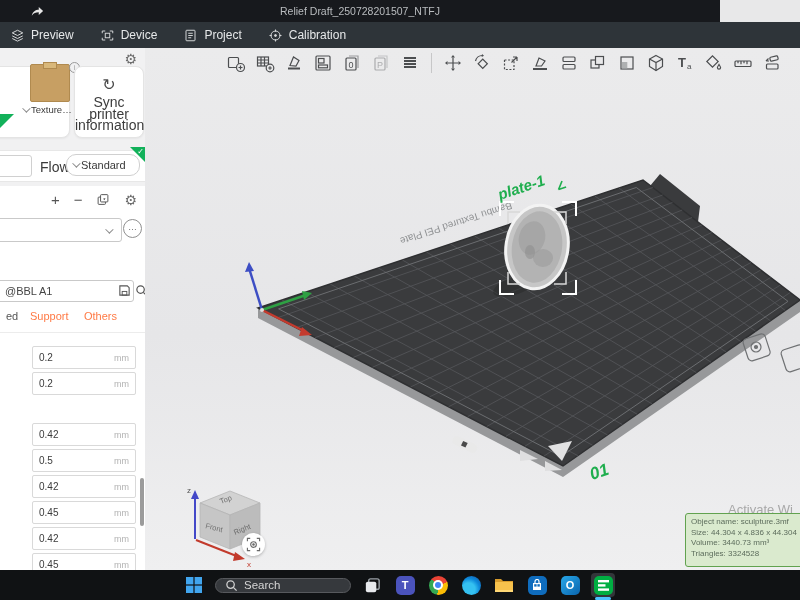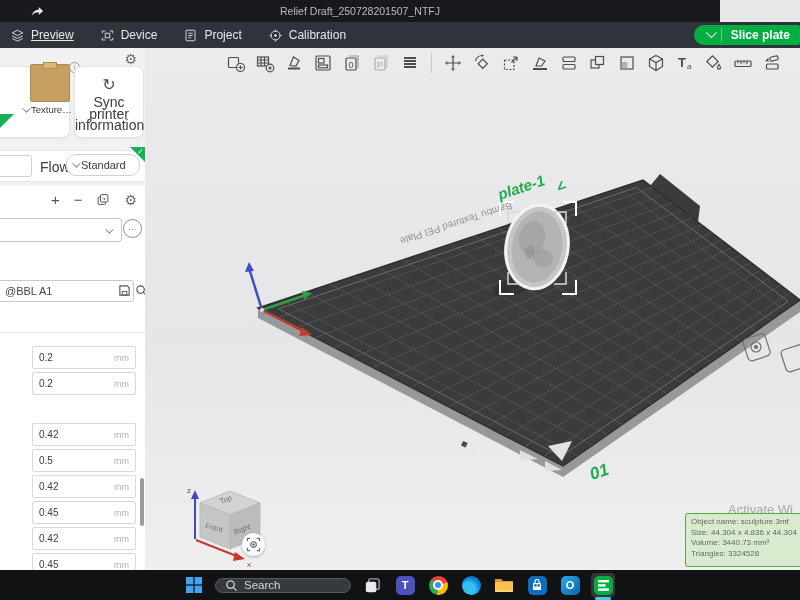--- a/index.html
+++ b/index.html
@@ -4,21 +4,21 @@
 <style>
   html,body{margin:0;padding:0;}
   body{width:800px;height:600px;overflow:hidden;font-family:"Liberation Sans",sans-serif;background:#e8e8e9;position:relative;}
   
   #titlebar{position:absolute;left:0;top:0;width:720px;height:22px;background:#17191d;display:flex;align-items:center;}
   #titlebar .title{position:absolute;left:0;right:0;text-align:center;color:#b9bcbf;font-size:10.5px;}
   #titlebar .shareic{margin-left:30px;z-index:2;}
   
   #menubar{position:absolute;left:0;top:22px;width:800px;height:26px;background:#2e3439;border-bottom:1px solid #222729;display:flex;align-items:center;}
   .menu-item{display:flex;align-items:center;gap:6px;color:#e6e8e9;font-size:12px;margin-left:26px;cursor:default;}
-  .menu-item:first-child{margin-left:10px;text-decoration:underline;}
+  .menu-item:first-child{margin-left:10px;}
   .menu-item svg{stroke:#d7d9da;fill:none;stroke-width:1.3;}
   #slicebtn{position:absolute;right:0;top:3px;height:20px;display:flex;align-items:center;background:#00ae42;border-radius:11px 3px 3px 11px;padding:0 10px 0 8px;}
   #slicebtn .chev{width:7px;height:7px;border-right:1.6px solid #fff;border-bottom:1.6px solid #fff;transform:rotate(45deg) translateY(-2px);margin:0 7px 2px 4px;}
   #slicebtn .divider{width:1px;height:14px;background:rgba(255,255,255,.4);margin-right:9px;}
   #slicebtn .lbl{color:#fff;font-size:12px;font-weight:bold;}
   
   #leftpanel{position:absolute;left:0;top:48px;width:145px;height:522px;background:#f1f1f2;border-right:1px solid #dadada;}
   .gear{color:#6c6c6c;font-size:14px;line-height:14px;}
   .card{position:absolute;background:#fff;border:1px solid #e4e4e4;border-radius:8px;box-shadow:0 1px 2px rgba(0,0,0,.05);}
   #texcard{left:-12px;top:18px;width:80px;height:70px;}
@@ -120,25 +120,20 @@
     <span>Project</span>
   </div>
   <div class="menu-item">
     <svg width="15" height="15" viewBox="0 0 20 20">
         <circle cx="10" cy="10" r="6"></circle>
         <circle cx="10" cy="10" r="1.3" fill="#d7d9da"></circle>
         <path d="M10 2v3M10 15v3M2 10h3M15 10h3"></path>
       </svg>
     <span>Calibration</span>
   </div>
-  <div id="slicebtn">
-    <span class="chev"></span>
-    <span class="divider"></span>
-    <span class="lbl">Slice plate</span>
-  </div>
 </div>
 
 <div id="leftpanel">
   <div style="position:absolute;right:8px;top:4px;" class="gear">⚙</div>
 
   <div class="corner-badge-l"></div>
   <div class="card" id="texcard"></div>
   <div id="texthumb"></div>
   <div id="texinfo">i</div>
   <div id="texlabel"><span class="chev-s"></span><span>Texture…</span></div>
@@ -180,20 +175,25 @@
     <div id="presetsearch">
       <div class="ibox">@BBL A1</div>
       <svg style="position:absolute;left:118px;top:4px;" width="13" height="13" viewBox="0 0 14 14">
           <path d="M2 2h8l2 2v8H2Z" fill="none" stroke="#555" stroke-width="1.2"></path>
           <rect x="4.5" y="8" width="5" height="4" fill="none" stroke="#555"></rect>
         </svg>
       <svg style="position:absolute;left:135px;top:4px;" width="13" height="13" viewBox="0 0 14 14">
           <circle cx="6" cy="6" r="4" fill="none" stroke="#555" stroke-width="1.3"></circle>
           <path d="M9 9l3.5 3.5" stroke="#555" stroke-width="1.3"></path>
         </svg>
+    </div>
+    <div id="tabsrow">
+      <span style="left:6px;" class="tab-plain">ed</span>
+      <span style="left:30px;" class="tab-mod">Support</span>
+      <span style="left:84px;" class="tab-mod">Others</span>
     </div>
     <div id="tabsep"></div>
     <div id="paramlist">
         <div class="pgroup">
           <div class="prow">
             <span class="pval">0.2</span>
             <span class="punit">mm</span>
           </div>
           <div class="prow">
             <span class="pval">0.2</span>

